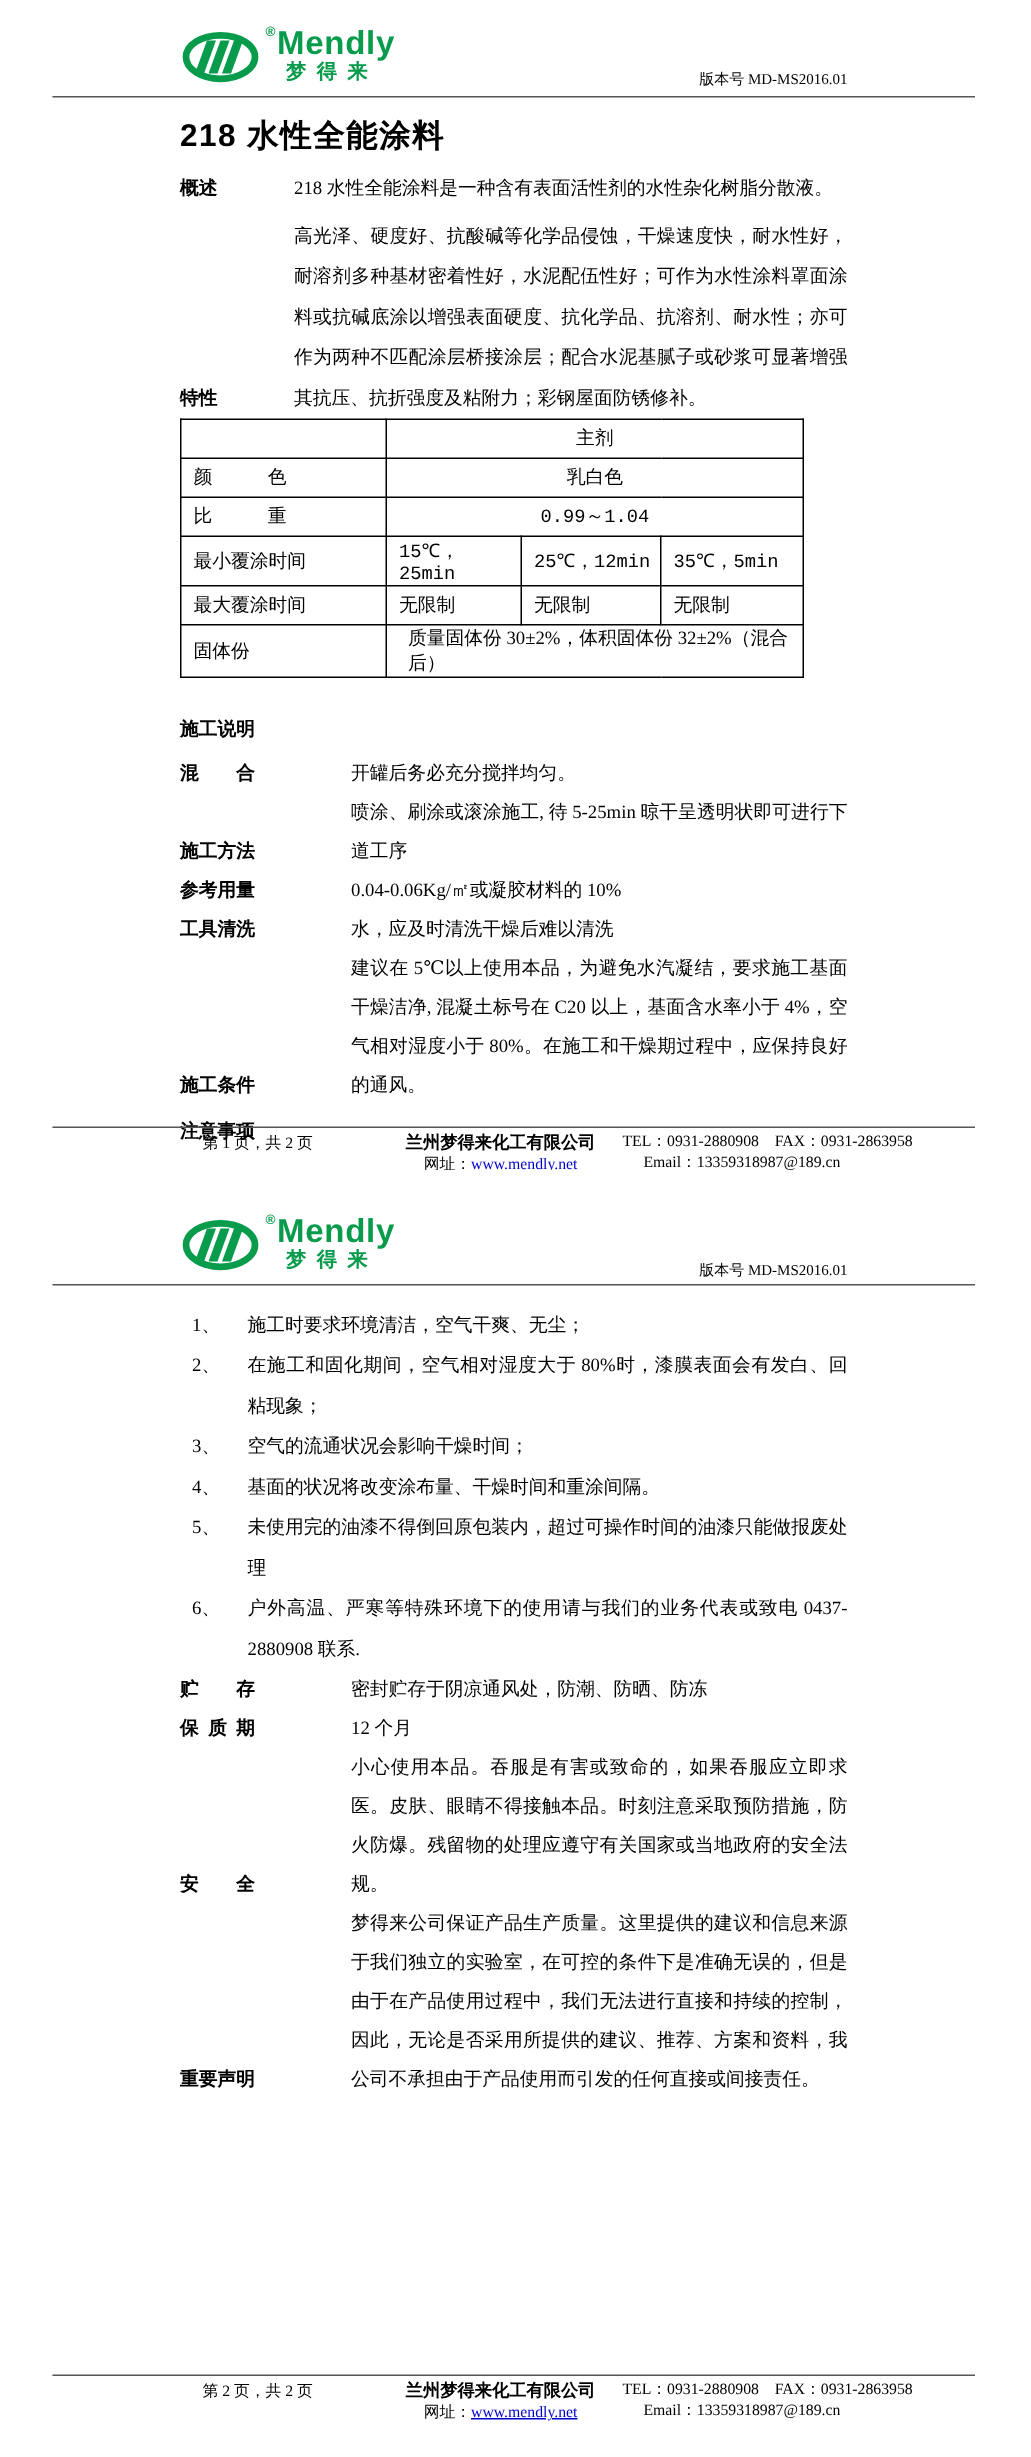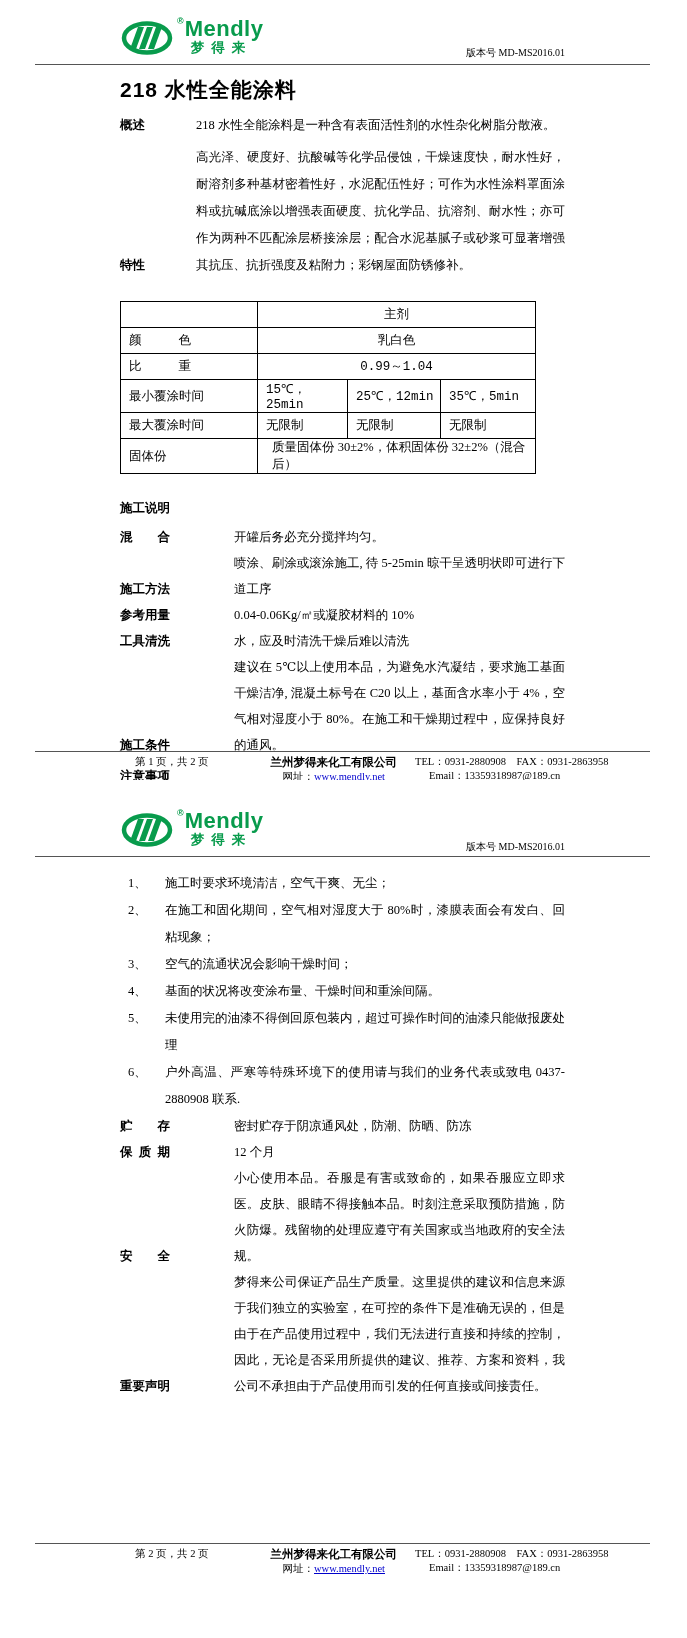--- a/index.html
+++ b/index.html
@@ -49,32 +49,32 @@
   .num-font{font-family:"Liberation Mono","DejaVu Sans Mono",monospace;font-size:11.5px;}
 
   
   .note-row{display:flex;align-items:flex-start;line-height:27px;}
   .note-row .num{width:37px;flex-shrink:0;margin-left:8px;}
   .note-row .txt{flex:1;text-align:justify;}
 
   
   .pfooter{position:absolute;left:35px;right:37px;border-top:1.2px solid #555;padding-top:3px;font-size:10.5px;}
   .page1 .pfooter{top:751px;}
-  .page2 .pfooter{top:763px;}
+  .page2 .pfooter{top:803px;}
   .f-cols{display:flex;align-items:flex-start;}
   .f-page{margin-left:100px;white-space:nowrap;}
   .f-mid{margin-left:62px;text-align:center;line-height:14px;}
   .f-company{font-weight:bold;font-size:11.5px;}
   .f-right{margin-left:18px;line-height:14px;}
   .f-telfax{white-space:nowrap;}
   .f-email{margin-left:14px;}
   .link{color:#0000cc;text-decoration:underline;cursor:pointer;}
 
   .mt6{margin-top:6px;}.mt8{margin-top:8px;}.mt10{margin-top:10px;}
-  .mt14{margin-top:14px;}.mt22{margin-top:22px;}
+  .mt14{margin-top:14px;}.mt22{}
 </style>
 </head>
 <body>
 
 <div class="page page1">
 
   <div class="logo">
     <span>
       <svg width="56" height="40" viewBox="0 0 56 40">
         <defs>

